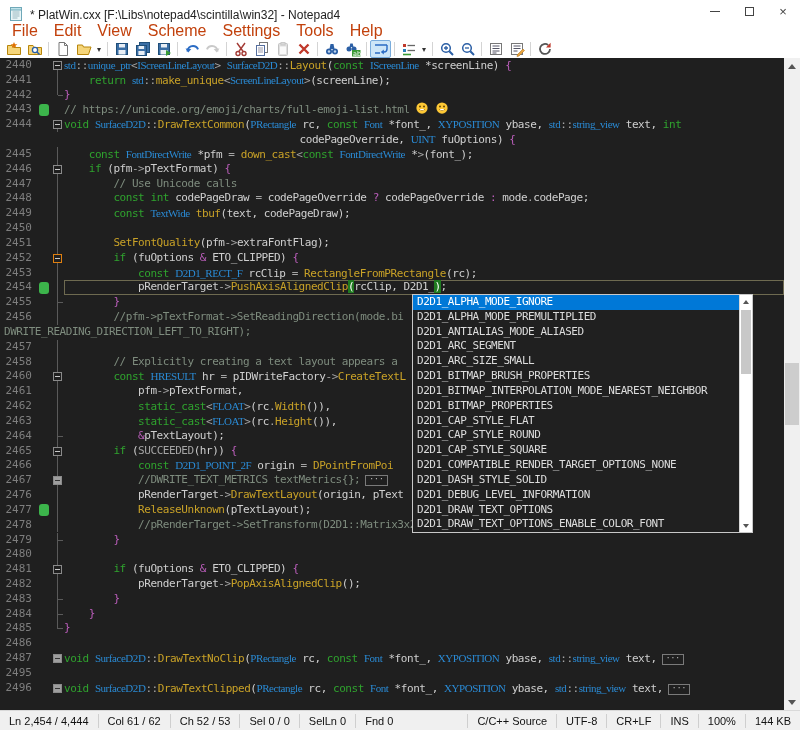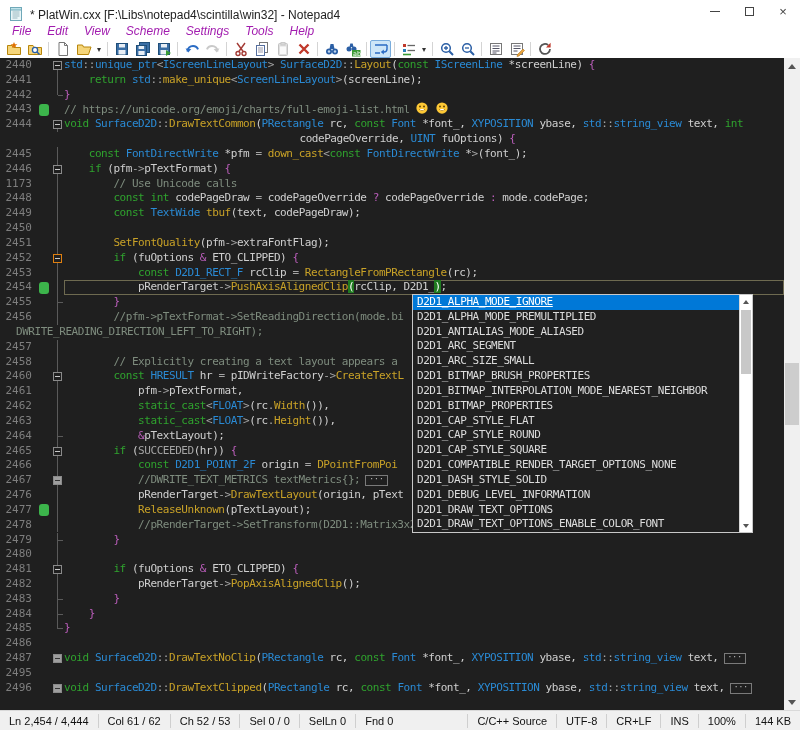--- a/index.html
+++ b/index.html
@@ -12,21 +12,21 @@
   .app-icon { width:16px; height:16px; margin:0 6px 0 8px; flex:0 0 auto; }
   .title-text { font-size:12px; color:#222; white-space:nowrap; }
   .win-controls { margin-left:auto; display:flex; height:22px; }
   .win-btn { width:34px; height:22px; display:flex; align-items:center; justify-content:center;
     color:#444; font-size:13px; cursor:default; }
   .win-btn .minglyph { width:10px; height:1px; background:#444; display:block; }
   .win-btn .maxglyph { width:9px; height:9px; border:1px solid #444; display:block; }
 
   
   .menubar { height:18px; display:flex; align-items:center; background:#fff; padding-left:4px; }
-  .menu-item { font-size:12px; color:#a21caf; padding:1px 8px;font-style:italic; }
+  .menu-item { font-size:16px; color:#c2410c; padding:1px 8px; }
 
   
   .toolbar { height:18px; display:flex; align-items:center; background:#fff; padding-left:3px; }
   .tb-btn { width:21px; height:18px; display:flex; align-items:center; justify-content:center; position:relative; }
   .tb-btn svg { display:block; }
   .tb-btn.disabled { opacity:.45; filter:grayscale(1); }
   .tb-btn.active { background:#CDE6F7; border:1px solid #79ACDC; border-radius:2px; }
   .tb-sep { width:1px; height:14px; background:#D4D4D4; margin:0 3px; }
   .tb-caret { width:10px; height:18px; display:flex; align-items:center; justify-content:center;
     font-size:8px; color:#333; }
@@ -48,21 +48,21 @@
     border:1px solid #8A8A8A; background:var(--editor_bg); }
   .fm .fbox::after { content:""; position:absolute; left:1px; top:3px; width:5px; height:1px; background:#C8C8C8; }
   .fm .fbox.active { border-color:var(--fold_active); }
   .fm .fbox.filled { background:#9E9E9E; }
   .fm .fbox.filled::after { background:#333; }
   pre.code { flex:1 1 auto; overflow:hidden; white-space:pre; margin:0;
     font-family:"DejaVu Sans Mono",monospace; font-size:11px; line-height:14.84px;
     letter-spacing:-0.45px; color:var(--plain); }
   .row.cur pre.code { box-shadow:inset 0 0 0 1px var(--frame); }
   .row.wrap pre.code { flex:0 0 auto; width:100%; }
-  .s-kw { color:var(--kw);margin-top:12px; } .s-ty { color:var(--ty); } .s-fn { color:var(--fn);text-align:center; }
+  .s-kw { color:var(--kw);margin-top:12px; } .s-ty { color:var(--ty);font-family:Liberation Serif, serif; } .s-fn { color:var(--fn);text-align:center; }
   .s-cm { color:var(--cm); } .s-pu { color:var(--pu); } .s-gr { color:var(--gr); }
   .s-pl { color:var(--plain); }
   .s-hl { background:var(--hlbg); color:#fff; }
   .s-el { display:inline-block; border:1px solid #7A7A7A; color:#BDBDBD; font-size:8px;
     line-height:8px; padding:0 3px 1px 3px; margin-left:5px; vertical-align:1px; letter-spacing:0; }
   .emoji { display:inline-block; width:12px; vertical-align:-1px; margin-right:2px; }
 
   
   .v-scroll { position:absolute; right:0; top:0; width:16px; height:652px; background:#F0F0F0; }
   .v-scroll .arrow { position:absolute; left:0; width:16px; height:16px; display:flex;
@@ -73,21 +73,21 @@
     border-top:5px solid #555; }
   .v-scroll .thumb { position:absolute; left:1px; width:14px; background:#CDCDCD; }
 
   
   .autocomplete { position:absolute; left:412px; top:236px; width:341px;
     background:var(--popup_bg); border:1px solid #C8C8C8; display:flex; }
   .ac-list { flex:1 1 auto; overflow:hidden; }
   .ac-item { height:14.84px; font-family:"DejaVu Sans Mono",monospace; font-size:11px;
     line-height:14.84px; letter-spacing:-0.45px; color:var(--popup_text);
     padding-left:4px; white-space:nowrap; overflow:hidden; }
-  .ac-item.selected { background:var(--accent); color:#fff;text-decoration:underline; }
+  .ac-item.selected { background:var(--accent); color:#fff; }
   .ac-scroll { flex:0 0 13px; position:relative; background:#FFF; border-left:1px solid #D8D8D8; }
   .ac-scroll .arrow { position:absolute; left:0; width:12px; height:13px; display:flex;
     align-items:center; justify-content:center; }
   .ac-scroll .tri-up { border-left-width:3.5px; border-right-width:3.5px; border-bottom-width:4.5px; }
   .ac-scroll .tri-down { border-left-width:3.5px; border-right-width:3.5px; border-top-width:4.5px; }
   .ac-scroll .thumb { position:absolute; left:1px; width:10px; background:#C8C8C8; }
 
   
   .statusbar { height:20px; background:var(--status_bg); display:flex; align-items:center;
     font-size:11px; color:#111; border-top:1px solid #D9D9D9; }
@@ -417,21 +417,21 @@
           <span class="ln">2446</span>
           <span class="mk"></span>
           <span class="fm">
             <span class="fu"></span>
             <span class="fd"></span>
             <span class="fbox"></span>
           </span>
           <pre class="code"><span class="s-pl">    </span><span class="s-kw">if</span><span class="s-pl"> (pfm</span><span class="s-gr">-&gt;</span><span class="s-pl">pTextFormat) </span><span class="s-pu">{</span></pre>
         </div>
         <div class="row">
-          <span class="ln">1173</span>
+          <span class="ln">2447</span>
           <span class="mk"></span>
           <span class="fm">
             <span class="fu"></span>
             <span class="fd"></span>
           </span>
           <pre class="code"><span class="s-pl">        </span><span class="s-cm">// Use Unicode calls</span></pre>
         </div>
         <div class="row">
           <span class="ln">2448</span>
           <span class="mk"></span>
@@ -511,21 +511,21 @@
         <div class="row">
           <span class="ln">2456</span>
           <span class="mk"></span>
           <span class="fm">
             <span class="fu"></span>
             <span class="fd"></span>
           </span>
           <pre class="code"><span class="s-pl">        </span><span class="s-cm">//pfm-&gt;pTextFormat-&gt;SetReadingDirection(mode.bi</span></pre>
         </div>
         <div class="row wrap">
-          <pre class="code" style="padding-left: 16px;"><span class="s-cm">DWRITE_READING_DIRECTION_LEFT_TO_RIGHT);</span></pre>
+          <pre class="code" style="padding-left: 4px;"><span class="s-cm">DWRITE_READING_DIRECTION_LEFT_TO_RIGHT);</span></pre>
         </div>
         <div class="row">
           <span class="ln">2457</span>
           <span class="mk"></span>
           <span class="fm">
             <span class="fu"></span>
             <span class="fd"></span>
           </span>
           <pre class="code"></pre>
         </div>

